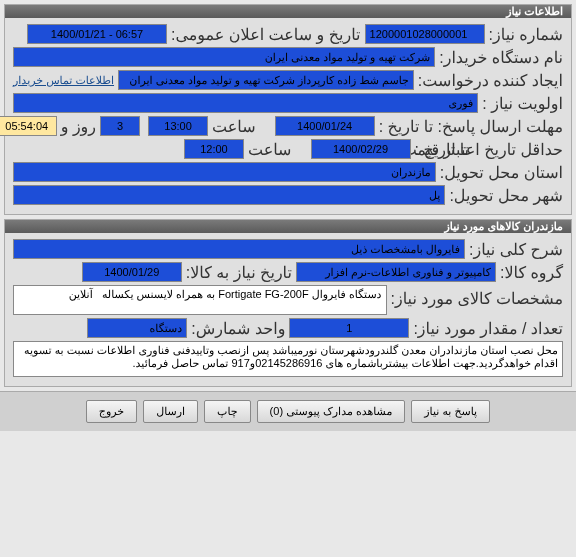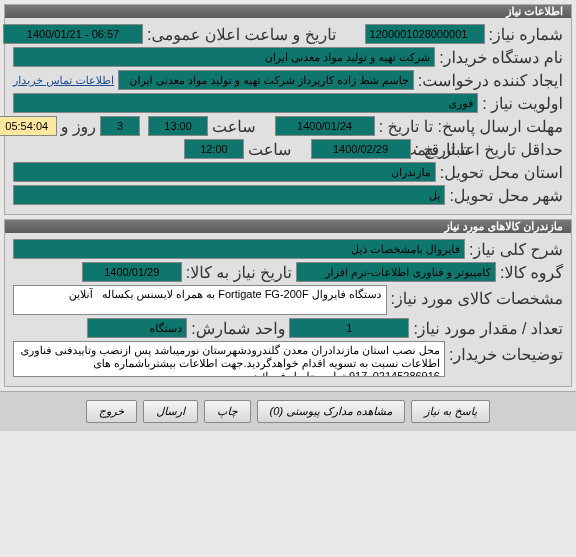--- a/index.html
+++ b/index.html
@@ -38,35 +38,34 @@
   gap: 4px;
 }
 .label {
   color: #333;
   font-size: 16px;
   white-space: nowrap;
   flex-shrink: 0;
 }
 .input {
   border: 1px solid #888;
-  background: #0f766e;
+  background: #1d4ed8;
   padding: 2px 4px;
   font-family: Tahoma, Arial, sans-serif;
   font-size: 11px;
   height: 20px;
   text-align: right;
 }
 .input.wide {
   flex: 1;
 }
 .input.num {
   width: 120px;
   text-align: left;
   direction: ltr;
-  margin-left: 24px;
 }
 .input.date {
   width: 100px;
   text-align: center;
   direction: ltr;
   margin-left: 15px;
 }
 .input.time {
   width: 60px;
   text-align: center;
@@ -105,21 +104,20 @@
   border-top: 1px solid #aaa;
 }
 .btn {
   border: 1px solid #888;
   background: linear-gradient(to bottom, #f5f5f5, #d8d8d8);
   padding: 4px 12px;
   font-family: Tahoma, Arial, sans-serif;
   font-size: 11px;
   cursor: pointer;
   border-radius: 2px;
-  font-style: italic;
 }
 .spacer {
   flex: 1;
 }
 </style>
 </head>
 <body>
 
 <div class="panel">
   <div class="panel-header">اطلاعات نیاز</div>
@@ -203,21 +201,20 @@
     </div>
 
     <div class="row">
       <span class="label">تعداد / مقدار مورد نیاز:</span>
       <input class="input" style="width: 120px; text-align: center;" value="1">
       <span class="label">واحد شمارش:</span>
       <input class="input" style="width: 100px;" value="دستگاه">
     </div>
 
     <div class="row">
-      <span class="label" style="align-self:flex-start;padding-top:4px">توضیحات خریدار:</span>
       <textarea class="textarea" style="">محل نصب استان مازندادران معدن گلندرودشهرستان نورمیباشد پس ازنصب وتاییدفنی فناوری اطلاعات نسبت به تسویه اقدام خواهدگردید.جهت اطلاعات بیشترباشماره های 02145286916و917 تماس حاصل فرمائید.</textarea>
     </div>
 
   </div>
 </div>
 
 <div class="button-bar">
   <button class="btn">پاسخ به نیاز</button>
   <button class="btn">مشاهده مدارک پیوستی (0)</button>
   <button class="btn">چاپ</button>

